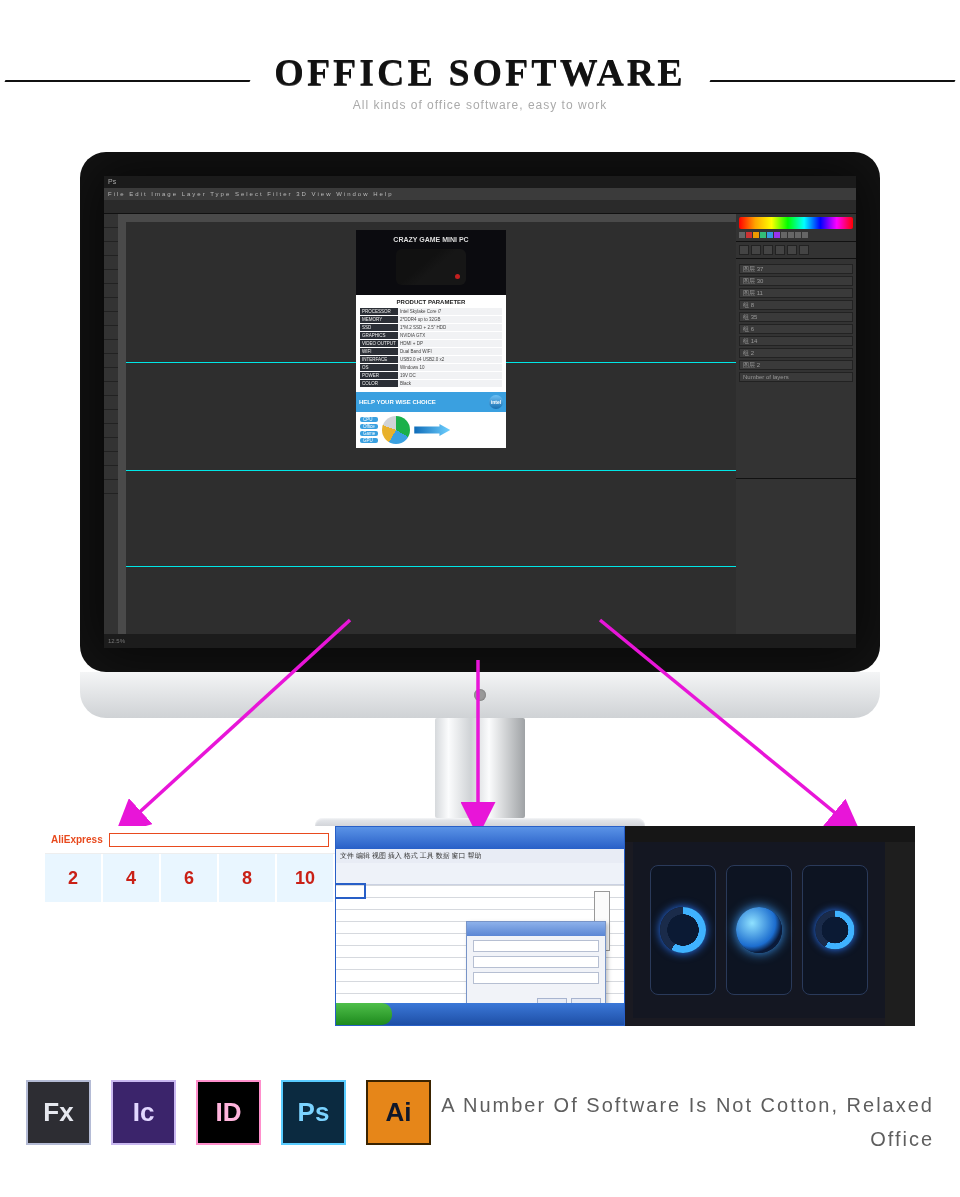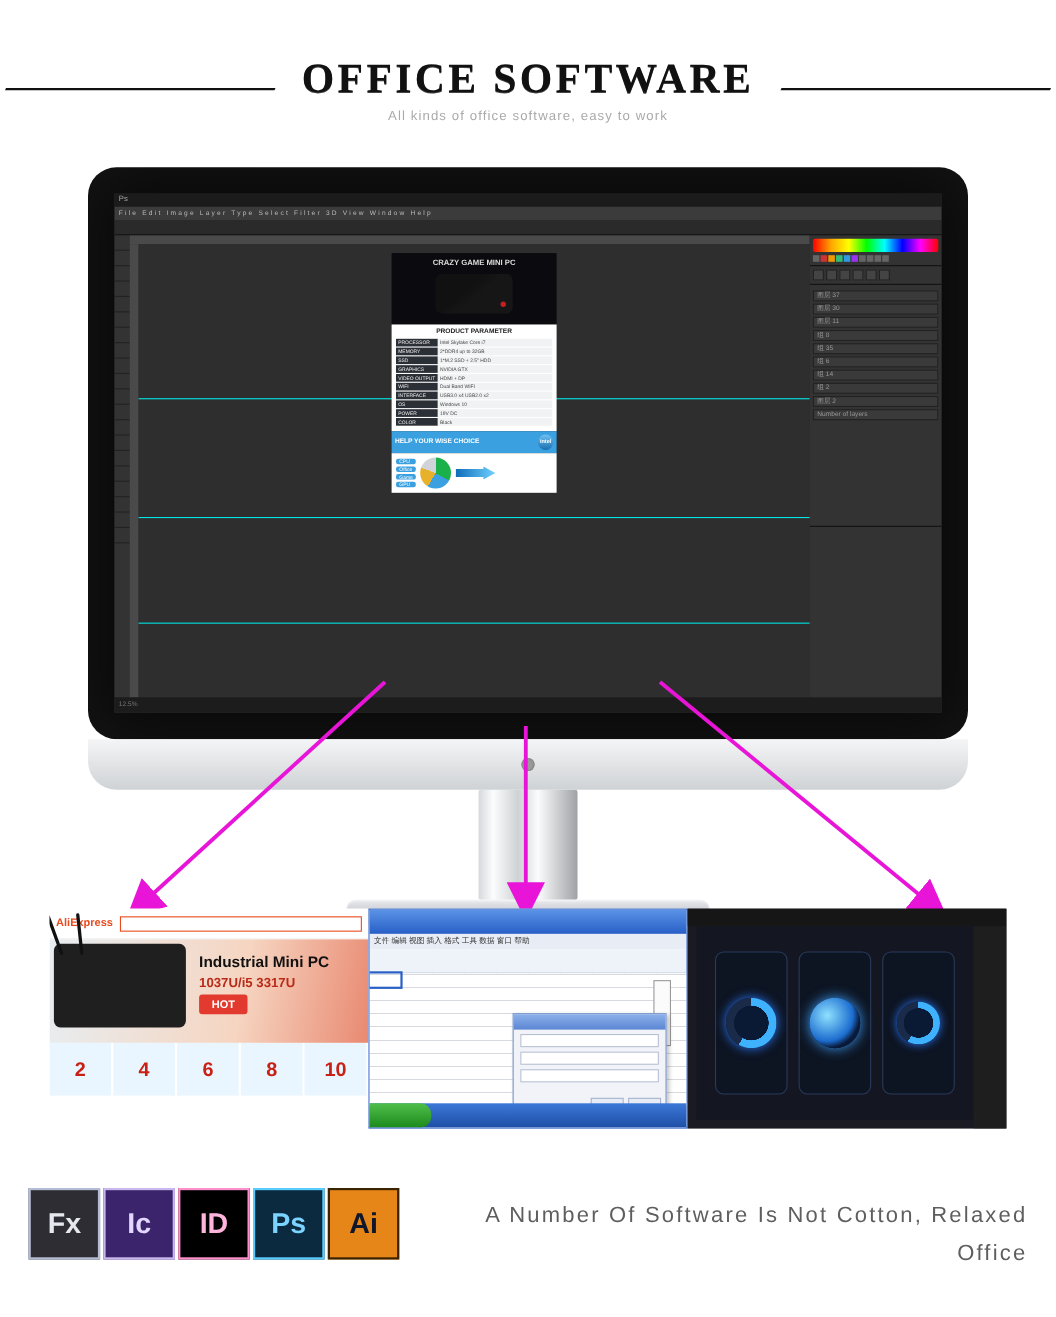--- a/index.html
+++ b/index.html
@@ -110,21 +110,21 @@
   .t3 .ph{width:66px;height:130px;background:#0d1422;border:1px solid #2a3a5a;border-radius:8px;display:flex;align-items:center;justify-content:center;}
   .t3 .gauge{width:46px;height:46px;border-radius:50%;background:
       radial-gradient(circle,#0b1a34 48%,transparent 49%),
       conic-gradient(#3fb2ff 0 210deg,#1a2b4a 210deg 360deg);
       box-shadow:0 0 10px #2b79ff;}
   .t3 .globe{width:46px;height:46px;border-radius:50%;
       background:radial-gradient(circle at 35% 35%,#8fe1ff,#1c6dcf 55%,#0a1a3a 70%);
       box-shadow:0 0 12px #3da0ff;}
 
   
-  .sw-row { position:absolute; left:26px; top:1080px; display:flex; align-items:center; gap:3px;}
+  .sw-row { position:absolute; left:26px; top:1080px; display:flex; align-items:center; gap:20px;}
   .sw { width:65px; height:65px; border:2px solid; display:flex; align-items:center; justify-content:center;
         font-weight:900; font-size:26px; position:relative; font-family: Arial, Helvetica, sans-serif;}
   .sw.fx{background:#2d2d33;color:#e6e8ef;border-color:#b4bbd5;}
   .sw.ic{background:#3b246b;color:#e2d7ff;border-color:#c9b8f0;}
   .sw.id{background:#000000;color:#ffb4dc;border-color:#ff8fcc;}
   .sw.ps{background:#0b2a40;color:#7bd3ff;border-color:#59ccff;}
   .sw.ai{background:#e68619;color:#0f172a;border-color:#3a2300;}
   .sw-text { position:absolute; left:420px; top:1088px; right:26px; color:#5e5e5e; font-size:20px; letter-spacing:2px; line-height:34px;text-align:right;}
 </style>
 </head>
@@ -303,29 +303,20 @@
   <line x1="478" y1="660" x2="478" y2="830" stroke="#e815d8" stroke-width="3.5" marker-end="url(#ah)"></line>
   <line x1="600" y1="620" x2="856" y2="830" stroke="#e815d8" stroke-width="3.5" marker-end="url(#ah)"></line>
 </svg>
 
 <div class="thumbs">
 
   <div class="thumb t1">
     <div class="topbar">
       <span class="ali">AliExpress</span>
       <div class="search"></div>
-    </div>
-    <div class="hero">
-      <div class="device">
-        <div class="ant" style="left:6px;transform:rotate(-20deg)"></div>
-        <div class="ant" style="left:24px;transform:rotate(-6deg)"></div>
-      </div>
-      <div class="hero-text">Industrial Mini PC</div>
-      <div class="hero-sub">1037U/i5 3317U</div>
-      <div class="hot">HOT</div>
     </div>
     <div class="nums">
       <div class="numcell">2</div>
       <div class="numcell">4</div>
       <div class="numcell">6</div>
       <div class="numcell">8</div>
       <div class="numcell">10</div>
     </div>
   </div>
 

